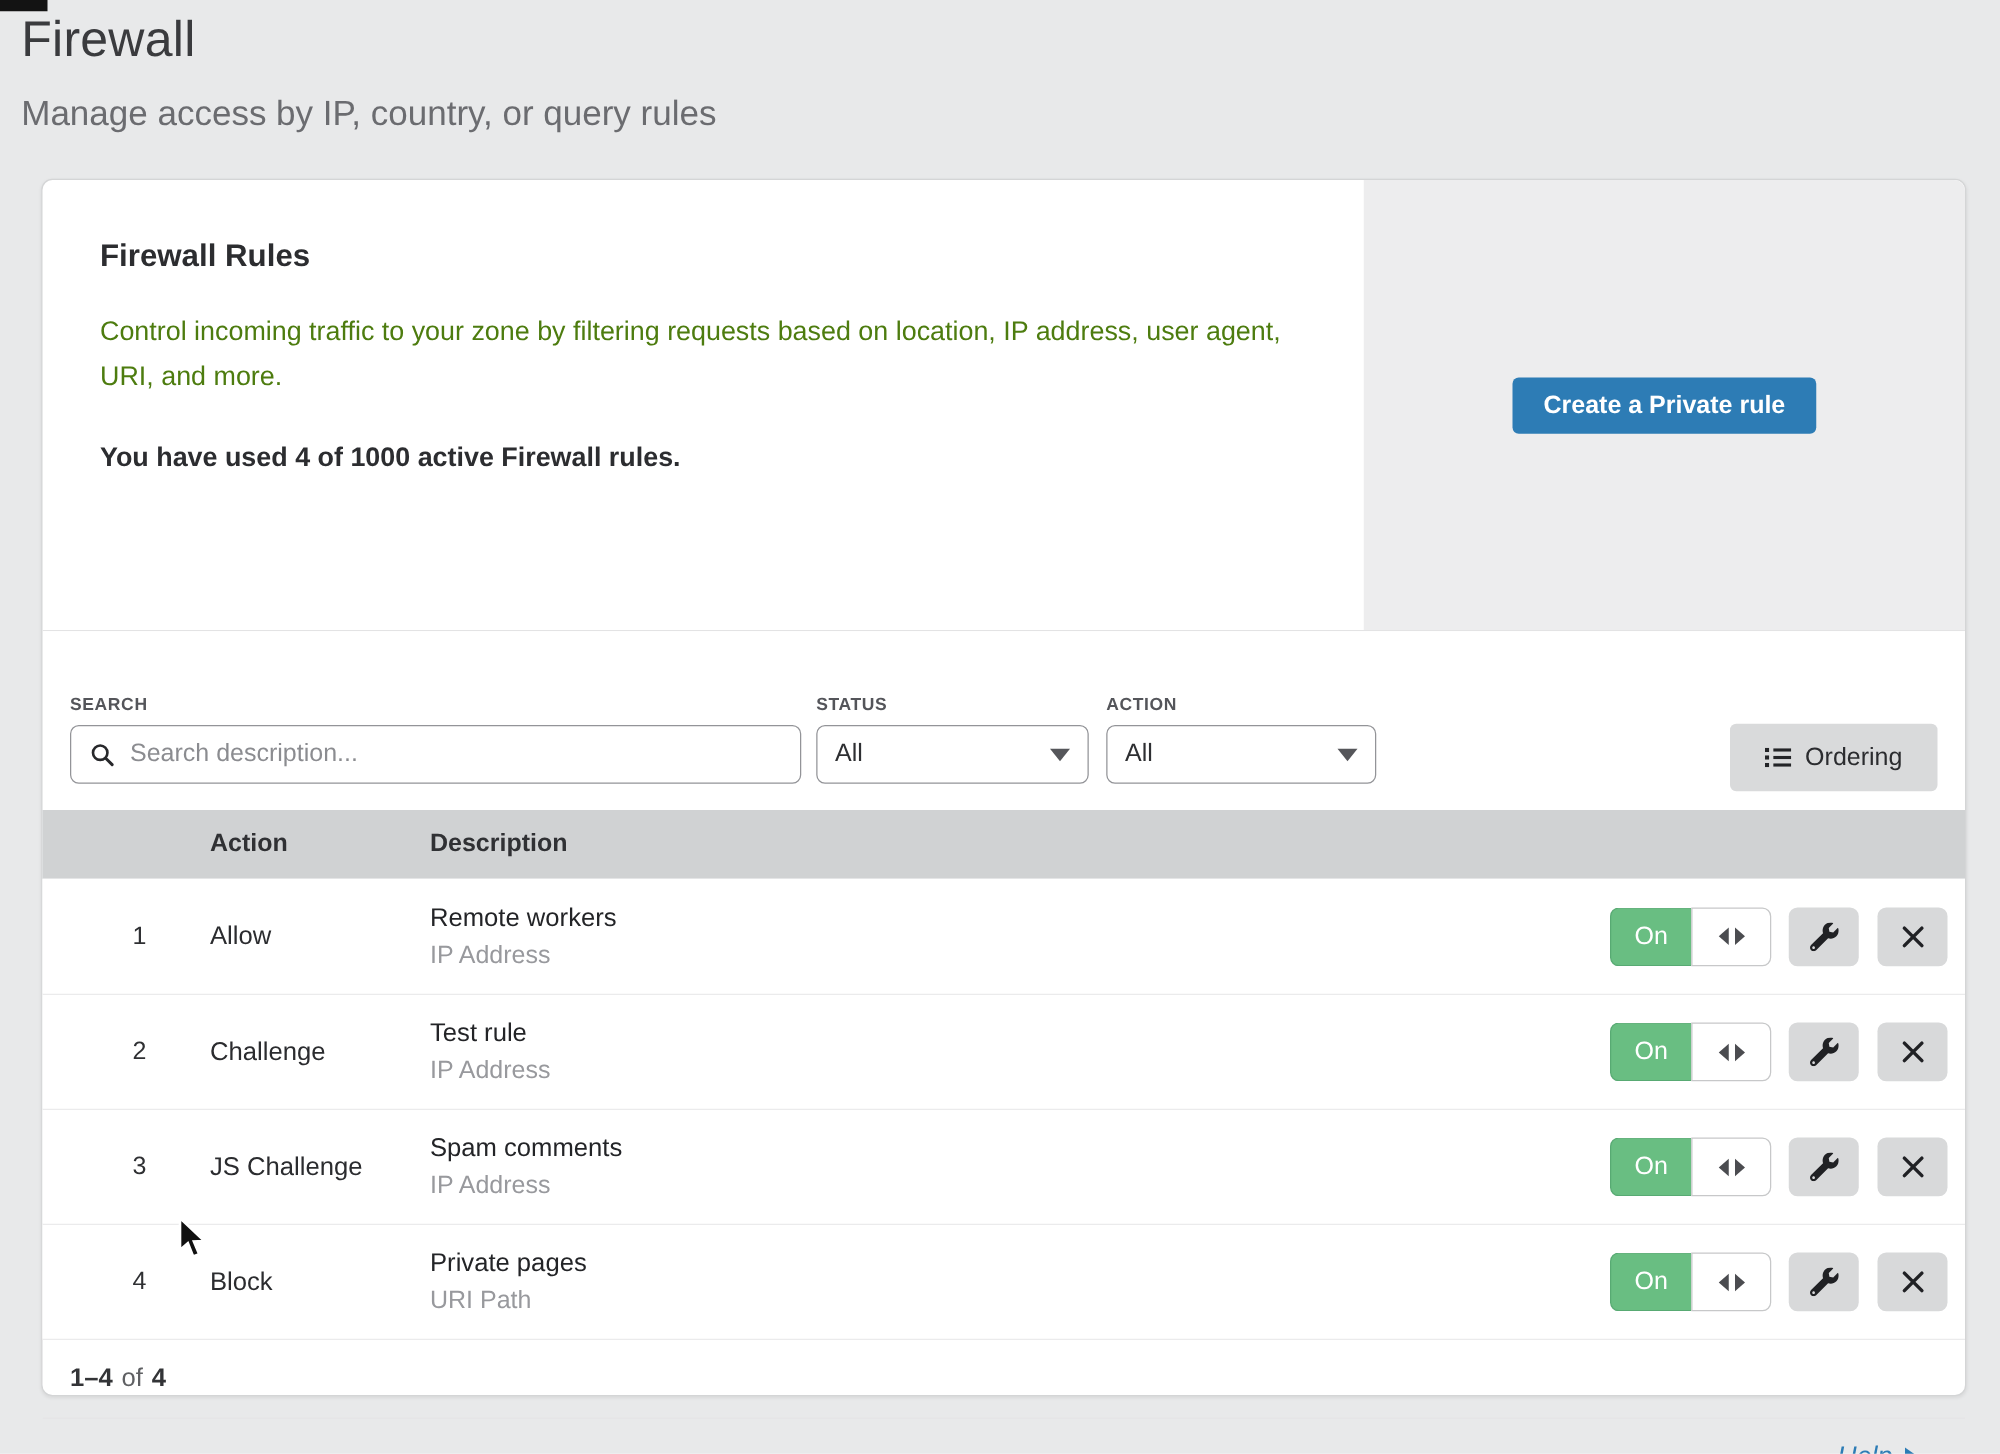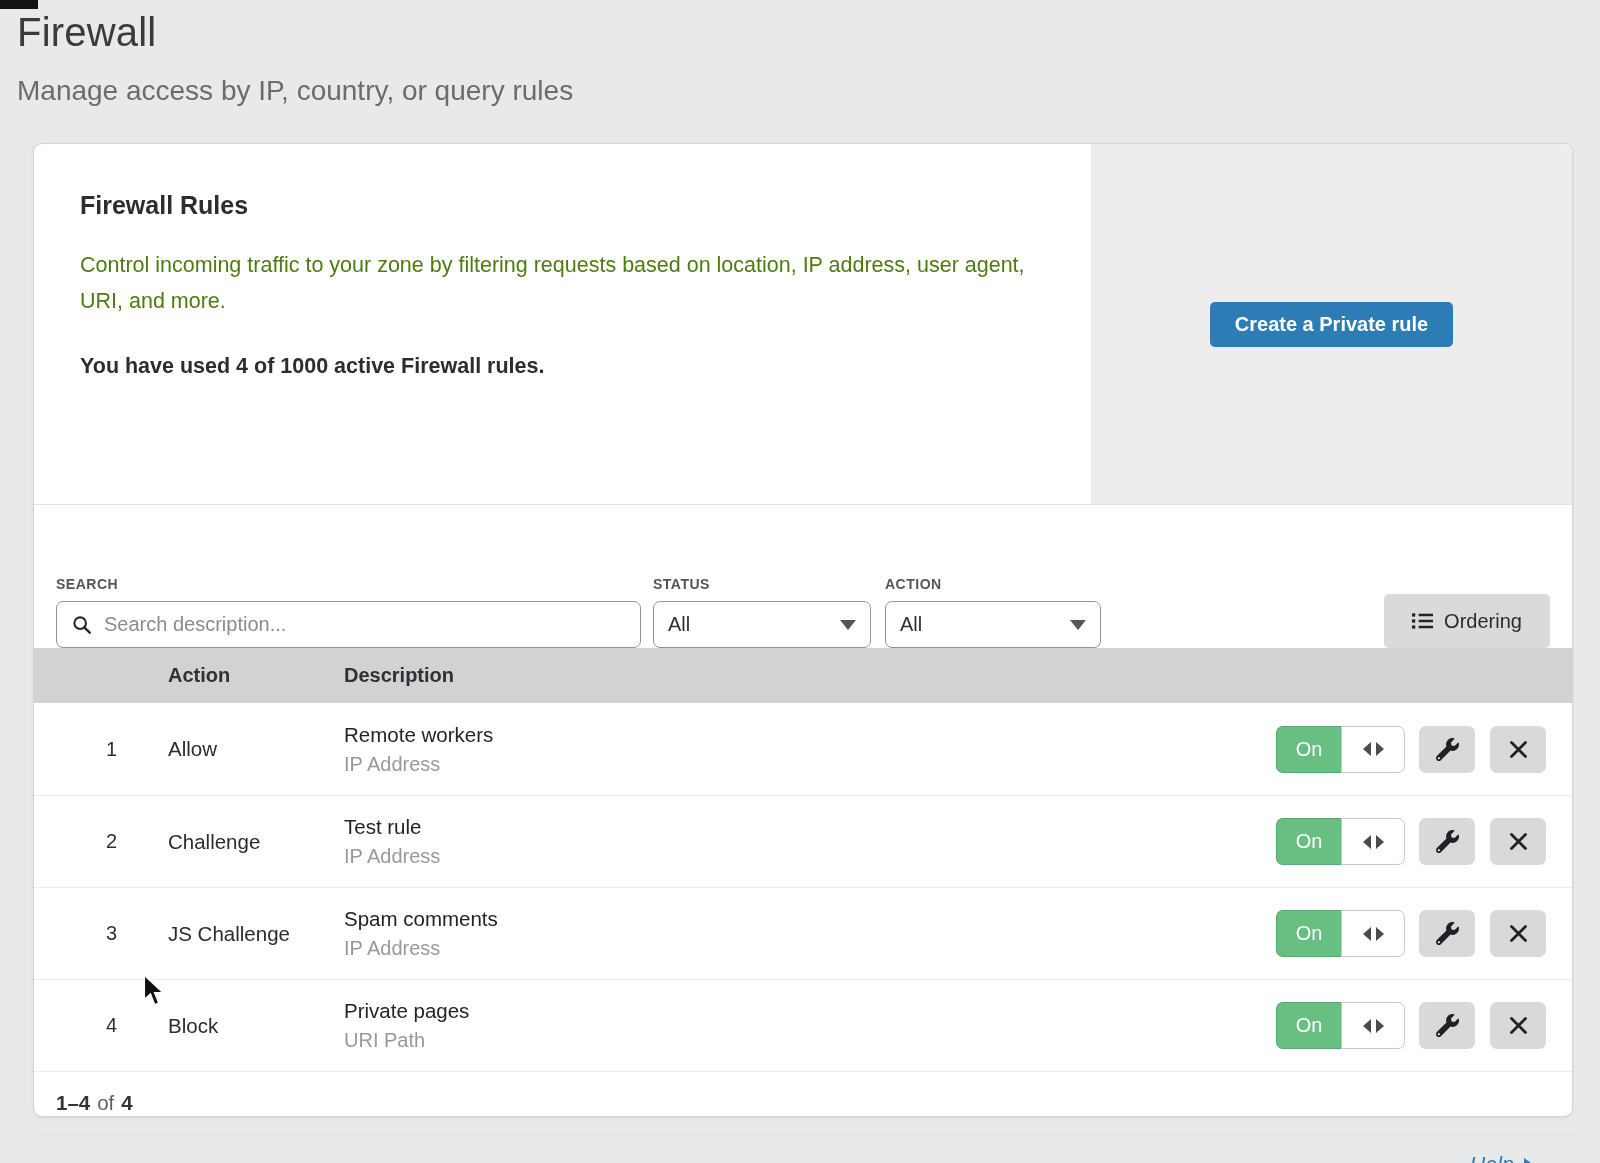--- a/index.html
+++ b/index.html
@@ -32,21 +32,21 @@
   .intro-heading { font-size: 25px; font-weight: 700; color: #2c2d30; margin-bottom: 27px; }
   .intro-desc { font-size: 21.5px; line-height: 36px; color: #4d7c0f; max-width: 945px; }
   .intro-usage { font-size: 21.5px; font-weight: 700; color: #2c2d30; margin-top: 35px; }
   .create-panel { flex: 1; background: #ededee; display: flex; align-items: center; justify-content: center; }
   .create-btn {
     background: #2d7cb5; color: #ffffff; font-family: inherit; font-size: 20px; font-weight: 700;
     border: none; border-radius: 5px; padding: 0 25px; height: 45px; cursor: pointer;
   }
 
   
-  .filters { height: 143px; display: flex; align-items: flex-end; padding: 29px 22px 0 22px; }
+  .filters { height: 143px; display: flex; align-items: center; padding: 29px 22px 0 22px; }
   .filter-col { display: flex; flex-direction: column; }
   .filter-label { font-size: 14px; font-weight: 700; color: #54555a; letter-spacing: .5px; margin-bottom: 9px; }
   .box { height: 47px; border: 1.5px solid #939498; border-radius: 7px; background: #fff; display: flex; align-items: center; padding: 0 14px; }
   .search-col { width: 585px; }
   .search-box input {
     border: none; outline: none; background: transparent; flex: 1; margin-left: 11px;
     font-family: inherit; font-size: 20px; color: #333;
   }
   .search-box input::placeholder { color: #8b8c90; }
   .status-col { width: 218px; margin-left: 12px; }
@@ -66,21 +66,21 @@
   .th-num, .col-num { width: 134px; padding-left: 72px; }
   .th-action, .col-action { width: 176px; }
   .th-desc, .col-desc { flex: 1; }
 
   .row { height: 92px; display: flex; align-items: center; background: #fff; }
   .row + .row { border-top: 1px solid #ebebec; }
   .col-num { font-size: 20px; color: #2f3033; }
   .col-action { font-size: 20.5px; color: #2b2c2f; }
   .desc-primary { font-size: 20.5px; color: #232427; }
   .desc-secondary { font-size: 20px; color: #98999d; margin-top: 6px; }
-  .col-controls { display: flex; align-items: center; padding-right: 26px; }
+  .col-controls { display: flex; align-items: center; padding-right: 14px; }
 
   .toggle { display: flex; height: 47px; cursor: pointer; }
   .toggle-on {
     width: 65px; background: #69be82; border: 1px solid #58aa73; border-right: none;
     color: #fff; font-size: 20px; display: flex; align-items: center; justify-content: center;
     border-radius: 7px 0 0 7px;
   }
   .toggle-handle {
     width: 64px; background: #fff; border: 1px solid #c7c8c9;
     display: flex; align-items: center; justify-content: center; gap: 5px;

